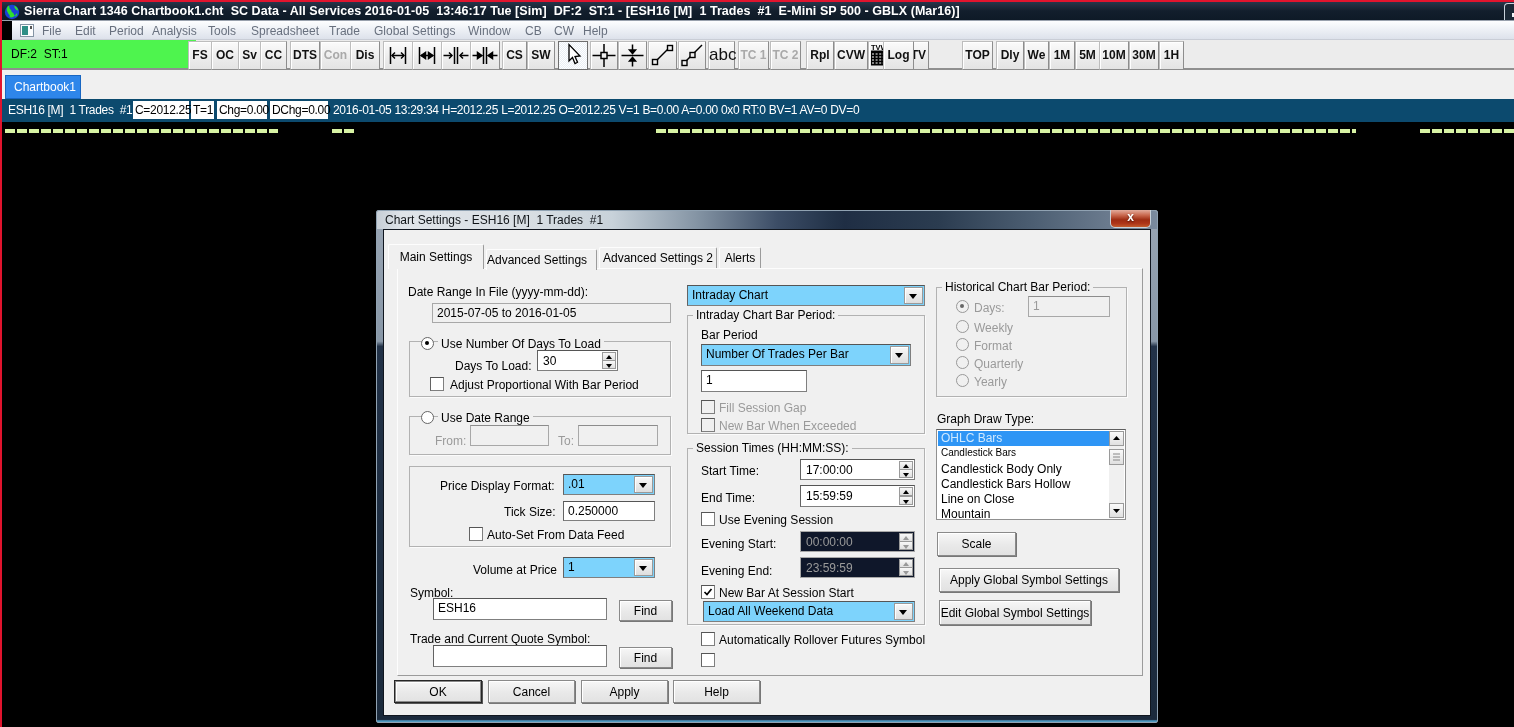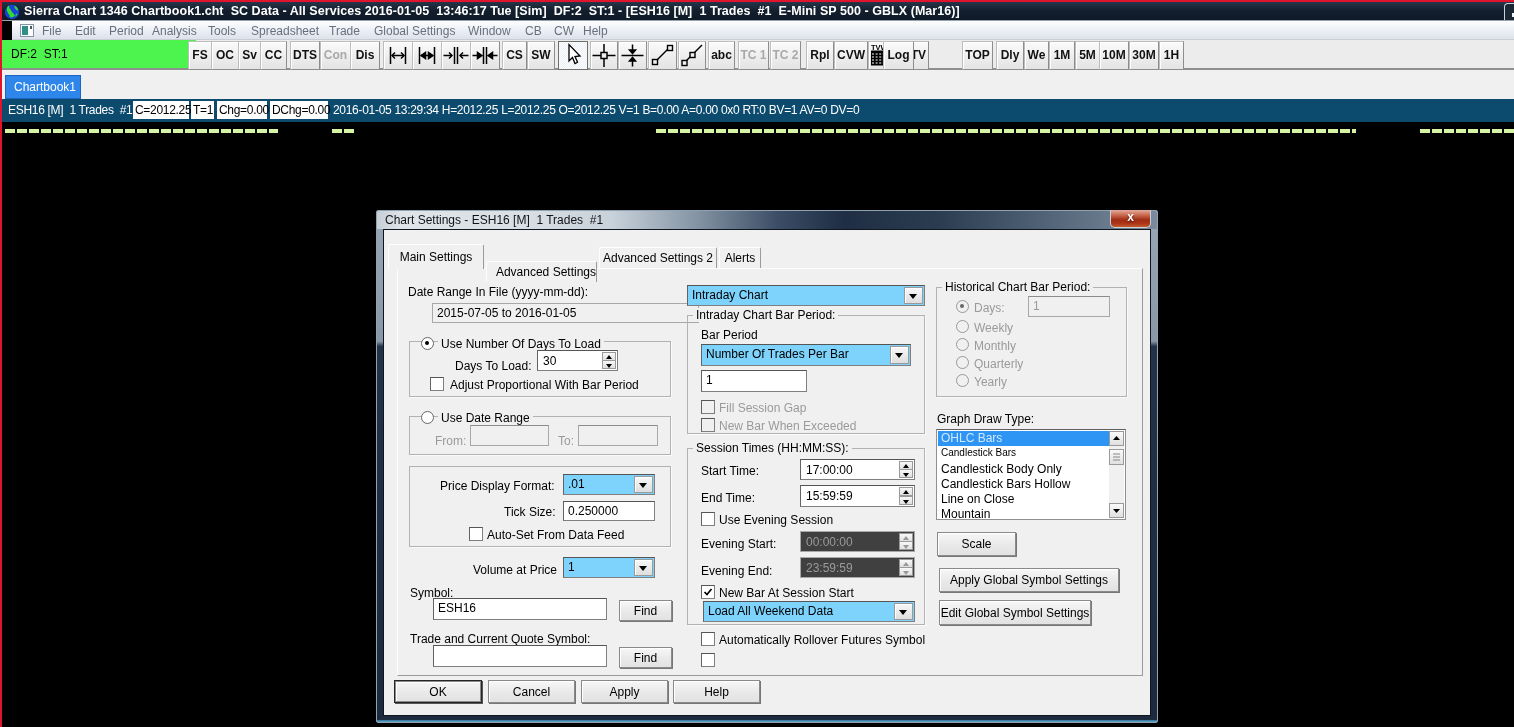--- a/index.html
+++ b/index.html
@@ -53,21 +53,21 @@
 .rad.on:after{content:"";position:absolute;left:2.5px;top:2.5px;width:4px;height:4px;border-radius:50%;background:#000}
 .rad.dis{background:#f0f0f0;border-color:#999}
 .rad.dis.on:after{background:#666}
 .btn{background:linear-gradient(#f7f7f7,#e9e9e9 55%,#e2e2e2);border:1px solid #8a8a8a;box-shadow:inset 1px 1px 0 #fff,1px 1px 0 #777;font-size:12px;color:#000;text-align:center}
 .btn.def{border:1px solid #262626;box-shadow:inset 0 0 0 1px #8a8a8a,inset 2px 2px 0 #fff,1px 1px 0 #555}
 .combo{background:#7dd3fc;border:1px solid #7f7f7f;border-top-color:#555;border-left-color:#636363}
 .combo .tx{position:absolute;left:4px;top:2px;font-size:12px;color:#000;white-space:pre}
 .combo .ar{position:absolute;right:1px;top:1px;bottom:1px;width:17px;background:linear-gradient(#f8f8f8,#dedede);border:1px solid #9a9a9a;box-shadow:inset 1px 1px 0 #fff}
 .combo .ar:after{content:"";position:absolute;left:4px;top:6px;border:4px solid transparent;border-top:5px solid #000}
 .spin{background:#fff;border:1px solid #7f7f7f;border-top-color:#555;border-left-color:#636363}
-.spin.dis{background:#404040;border-color:#a8a8a8}
+.spin.dis{background:#0f172a;border-color:#a8a8a8}
 .spin .tx{position:absolute;left:5px;top:3px;font-size:12px;color:#000;white-space:pre}
 .spin.dis .tx{color:#9a9a9a}
 .spin .up,.spin .dn{position:absolute;right:1px;width:14px;height:9px;background:linear-gradient(#f8f8f8,#e0e0e0);border:1px solid #9a9a9a;box-sizing:border-box}
 .spin .up{top:1px}.spin .dn{bottom:1px}
 .spin .up:after{content:"";position:absolute;left:3px;top:2px;width:0;height:0;border-left:3px solid transparent;border-right:3px solid transparent;border-bottom:4px solid #000}
 .spin .dn:after{content:"";position:absolute;left:3px;top:3px;width:0;height:0;border-left:3px solid transparent;border-right:3px solid transparent;border-top:4px solid #000}
 .spin.dis .up:after{border-bottom-color:#999}
 .spin.dis .dn:after{border-top-color:#999}
 </style></head>
 <body>
@@ -181,21 +181,21 @@
     </div>
   <div class="tb" style="left:676px;width:26px">
       <svg width="26" height="27" viewBox="0 0 26 27">
         <g stroke="#000" stroke-width="1.4" fill="none">
           <path d="M5 21L23 3"></path>
           <rect x="3" y="18.5" width="5" height="5" fill="#efefef"></rect>
           <rect x="11" y="10.5" width="5" height="5" fill="#efefef"></rect>
         </g>
       </svg>
     </div>
-  <div class="tb" style="left:706px;width:25px;font-weight:700;font-size:12px">abc</div>
+  <div class="tb" style="left:706px;width:25px;font-weight:400;font-size:17px">abc</div>
   <div class="tb dis" style="left:736px;width:29px">TC 1</div>
   <div class="tb dis" style="left:768px;width:29px">TC 2</div>
   <div class="tb" style="left:804px;width:26px">Rpl</div>
   <div class="tb" style="left:832px;width:32px">CVW</div>
   <div class="tb" style="left:866px;width:29px">
       <svg width="29" height="27" viewBox="0 0 29 27">
         <text x="2" y="7.5" font-size="7.5" font-weight="700" font-family="Liberation Sans">TVW</text>
         <rect x="2" y="8.5" width="13" height="15" fill="#000"></rect>
         <g stroke="#fff" stroke-width="1.2" stroke-dasharray="2 1.6">
           <path d="M3 12h11M3 15h11M3 18h11M3 21h11"></path>
@@ -234,26 +234,26 @@
 <div class="b" id="dlgframe"></div>
 <div class="b" id="dlgtitle">
       <span>Chart Settings - ESH16 [M]  1 Trades  #1</span>
     </div>
 <div class="b" id="xbtn">x</div>
 <div class="b" id="dlgbody"></div>
 <div class="b" id="dlgc" style="left:7px;top:19px;width:768px;height:487px">
 
   <div class="b" style="left:14px;top:39px;width:746px;height:408px;background:#f0f0f0;border:1px solid #9b9b9b;border-top-color:#fdfdfd;border-left-color:#fdfdfd"></div>
   <div class="b" style="left:5px;top:15px;width:96px;height:25px;background:#f0f0f0;border:1px solid #9b9b9b;border-bottom:none;border-top-color:#fdfdfd;border-left-color:#fdfdfd;border-radius:2px 2px 0 0;font-size:12px;text-align:center;line-height:24px">Main Settings</div>
-  <div class="b" style="left:103px;top:32px;width:111px;height:21px;background:#f0f0f0;border:1px solid #9b9b9b;border-bottom:none;border-top-color:#fdfdfd;border-left-color:#fdfdfd;border-radius:2px 2px 0 0;font-size:12px;text-align:right;line-height:21px">Advanced Settings</div>
+  <div class="b" style="left:103px;top:20px;width:111px;height:21px;background:#f0f0f0;border:1px solid #9b9b9b;border-bottom:none;border-top-color:#fdfdfd;border-left-color:#fdfdfd;border-radius:2px 2px 0 0;font-size:12px;text-align:left;line-height:21px">Advanced Settings</div>
   <div class="b" style="left:216px;top:18px;width:118px;height:21px;background:#f0f0f0;border:1px solid #9b9b9b;border-bottom:none;border-top-color:#fdfdfd;border-left-color:#fdfdfd;border-radius:2px 2px 0 0;font-size:12px;text-align:center;line-height:21px">Advanced Settings 2</div>
   <div class="b" style="left:336px;top:18px;width:42px;height:21px;background:#f0f0f0;border:1px solid #9b9b9b;border-bottom:none;border-top-color:#fdfdfd;border-left-color:#fdfdfd;border-radius:2px 2px 0 0;font-size:12px;text-align:center;line-height:21px">Alerts</div>
 
   <span class="lbl" style="left:25px;top:56px">Date Range In File (yyyy-mm-dd):</span>
-  <div class="b inp ro" style="left:49px;top:74px;width:267px;height:20px">2015-07-05 to 2016-01-05</div>
+  <div class="b inp ro" style="left:49px;top:74px;width:239px;height:20px">2015-07-05 to 2016-01-05</div>
   <div class="b grp" style="left:26px;top:112px;width:262px;height:56px"></div>
   <div class="rad on" style="left:38px;top:108px"></div>
   <span class="lbl" style="left:55px;top:108px;background:#f0f0f0;padding:0 3px">Use Number Of Days To Load</span>
   <span class="lbl" style="left:72px;top:130px">Days To Load:</span>
   <div class="b spin" style="left:154px;top:121px;width:81px;height:21px">
         <span class="tx">30</span>
         <span class="up"></span>
         <span class="dn"></span>
       </div>
   <div class="cb" style="left:47px;top:148px"></div>
@@ -350,21 +350,21 @@
   <div class="cb" style="left:318px;top:424px"></div>
 
   <div class="b grp" style="left:553px;top:58px;width:191px;height:110px"></div>
   <span class="grplbl" style="left:559px;top:51px">Historical Chart Bar Period:</span>
   <div class="rad dis on" style="left:573px;top:71px"></div>
   <span class="lbl g" style="left:591px;top:72px">Days:</span>
   <div class="b inp dis" style="left:645px;top:67px;width:82px;height:21px">1</div>
   <div class="rad dis" style="left:573px;top:91px"></div>
   <span class="lbl g" style="left:591px;top:92px">Weekly</span>
   <div class="rad dis" style="left:573px;top:109px"></div>
-  <span class="lbl g" style="left:591px;top:110px">Monthly</span>
+  <span class="lbl g" style="left:591px;top:110px">Format</span>
   <div class="rad dis" style="left:573px;top:127px"></div>
   <span class="lbl g" style="left:591px;top:128px">Quarterly</span>
   <div class="rad dis" style="left:573px;top:145px"></div>
   <span class="lbl g" style="left:591px;top:146px">Yearly</span>
 
   <span class="lbl" style="left:554px;top:183px">Graph Draw Type:</span>
   <div class="b" style="left:553px;top:200px;width:190px;height:91px;background:#fff;border:1px solid #909090;border-top-color:#5f5f5f">
     <div style="position:absolute;left:1px;top:1px;right:16px;height:15px;background:#2e95f5;color:#cfe9ff;font-size:12px;padding-left:3px">OHLC Bars</div>
     <div style="position:absolute;left:4px;top:17px;font-size:10px">Candlestick Bars</div>
     <div style="position:absolute;left:4px;top:32px;font-size:12px">Candlestick Body Only</div>

